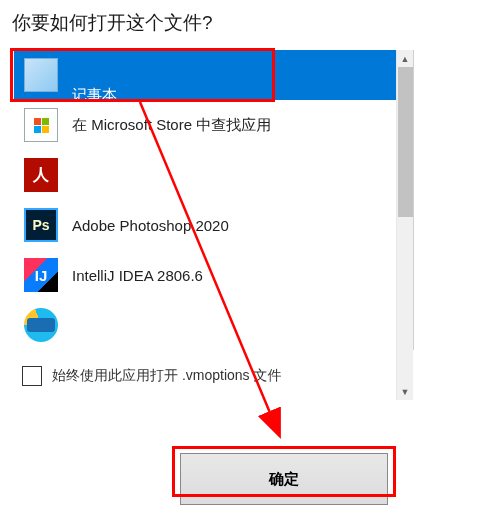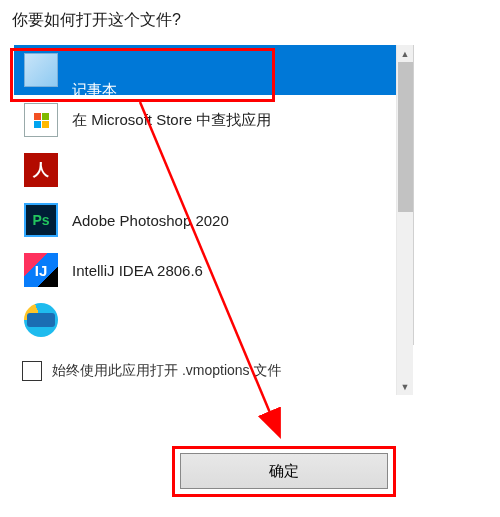--- a/index.html
+++ b/index.html
@@ -9,21 +9,21 @@
       font-family: "Microsoft YaHei", "Segoe UI", sans-serif;
     }
     body {
       width: 500px;
       height: 517px;
       background: #ffffff;
       position: relative;
       overflow: hidden;
     }
     .title {
-      font-size: 16px;
+      font-size: 19px;
       color: #1a1a1a;
       padding: 10px 12px 14px 12px;
       font-weight: 400;
     }
     .list-container {
       width: 400px;
       margin-left: 14px;
       border-right: 1px solid #d0d0d0;
       background: #fff;
       position: relative;
@@ -104,25 +104,25 @@
       border: 1.5px solid #333;
       margin-right: 10px;
       background: #fff;
       cursor: pointer;
     }
     .ok-button {
       position: absolute;
       top: 453px;
       left: 180px;
       width: 208px;
-      height: 36px;
+      height: 52px;
       background: linear-gradient(#e8e8e8, #dcdcdc);
       border: 1px solid #888;
       font-size: 15px;
-      font-weight: 400;
+      font-weight: 700;
       cursor: pointer;
       display: flex;
       align-items: center;
       justify-content: center;
     }
     .annot-box {
       position: absolute;
       border: 3px solid #FF0000;
       pointer-events: none;
     }
@@ -146,21 +146,21 @@
       height: 360px;
       pointer-events: none;
     }
     
     .ic-notepad { background: linear-gradient(135deg, #c8e4f8, #8ecaf2); border: 1px solid #7cb0d8; }
     .ic-store { background: #fff; border: 1px solid #9aa; display: flex; align-items: center; justify-content: center; }
     .ic-store-inner { display: grid; grid-template-columns: 7px 7px; grid-template-rows: 7px 7px; gap: 1px; }
     .ic-store-inner span:nth-child(1){background:#f25022;} .ic-store-inner span:nth-child(2){background:#7fba00;}
     .ic-store-inner span:nth-child(3){background:#00a4ef;} .ic-store-inner span:nth-child(4){background:#ffb900;}
     .ic-acrobat { background: #b30b00; color: #fff; display: flex; align-items: center; justify-content: center; font-weight: 700; font-family: serif; }
-    .ic-ps { background: #001e36; color: #22c55e; border: 2px solid #31a8ff; display:flex;align-items:center;justify-content:center; font-weight:700; font-size:14px;}
+    .ic-ps { background: #001e36; color: #fef9c3; border: 2px solid #31a8ff; display:flex;align-items:center;justify-content:center; font-weight:700; font-size:14px;}
     .ic-firefox { border-radius: 50%; background: radial-gradient(circle at 60% 40%, #ffcc00, #ff9500 30%, #ff3d00 60%, #9400ff 100%); }
     .ic-intellij { background: linear-gradient(135deg, #fe315d 0%, #fe315d 35%, #087cfa 35%, #087cfa 70%, #000 70%, #000 100%); color:#fff; font-weight:700; font-size:15px; display:flex;align-items:flex-start;justify-content:flex-start; padding:2px;}
     .ic-ie { border-radius: 50%; background: conic-gradient(#1ebbee 0deg 270deg, #ffc529 270deg 340deg, #1ebbee 340deg); position:relative; }
     .ic-ie::after { content:""; position:absolute; top:30%; left:10%; width:80%; height:40%; background:#1a6db3; border-radius:3px; }
   </style>
 </head>
 <body>
 
 <div class="title">你要如何打开这个文件?</div>
 

